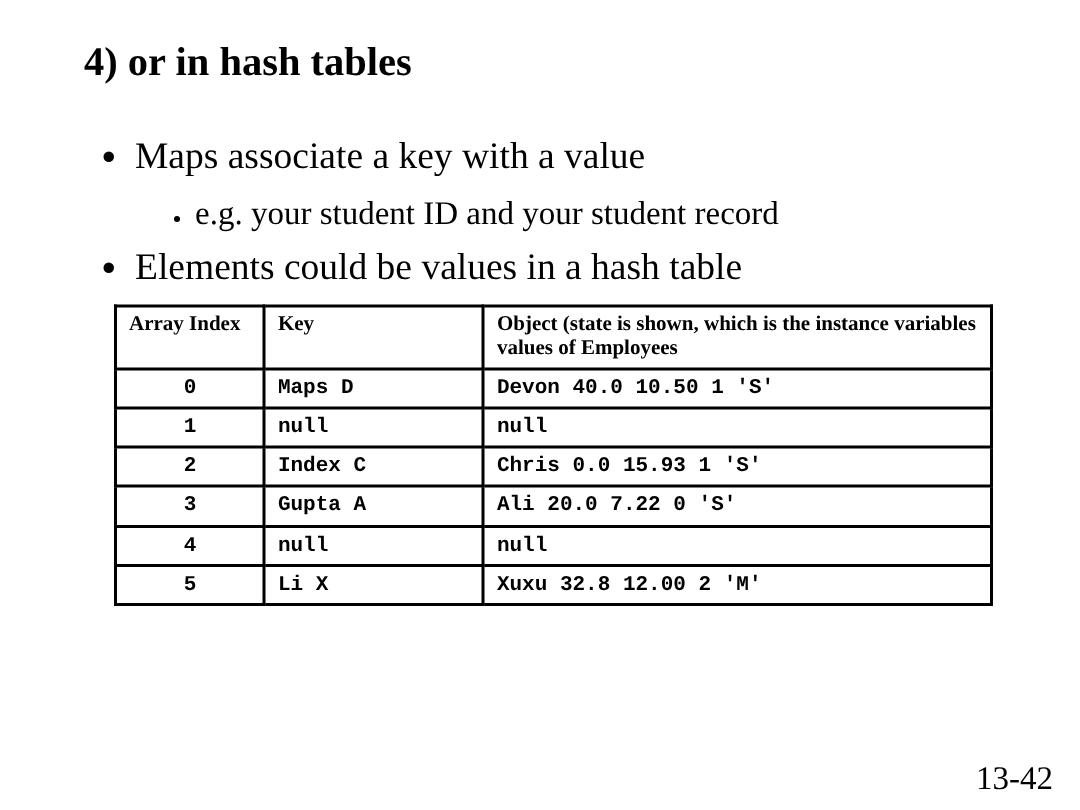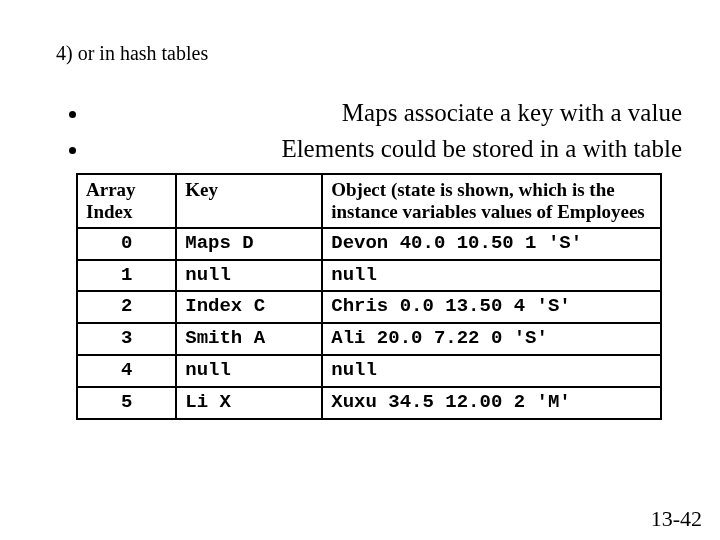--- a/index.html
+++ b/index.html
@@ -10,30 +10,29 @@
     height: 540px;
     background: #fff;
     font-family: "Times New Roman", Times, serif;
     color: #000;
     position: relative;
   }
   .slide {
     padding: 26px 38px 0 56px;
   }
   .title {
-    font-size: 20px;
-    margin: 16px 0 34px 0;
-    font-weight: normal;
+    font-size: 27px;
+    margin: 0 0 34px 0;
+    font-weight: bold;
   }
   ul.lvl1 {
     margin: 0 0 0 0;
     padding-left: 34px;
     list-style: disc;
     font-size: 25px;
-    text-align: right;
   }
   ul.lvl1 > li { margin-bottom: 8px; }
   ul.lvl2 {
     margin: 10px 0 10px 0;
     padding-left: 40px;
     list-style: disc;
     font-size: 22px;
   }
   ul.lvl2 > li::marker { font-size: 14px; }
   .table-wrap {
@@ -43,21 +42,21 @@
     width: 100%;
     border-collapse: collapse;
     border: 2.5px solid #000;
     table-layout: fixed;
   }
   th, td {
     border: 2.5px solid #000;
     padding: 4px 8px 4px 8px;
     text-align: left;
     vertical-align: top;
-    font-size: 19px;
+    font-size: 14px;
     line-height: 1.15;
   }
   th {
     font-family: "Times New Roman", Times, serif;
     font-weight: bold;
   }
   col.idx { width: 17%; }
   col.key { width: 25%; }
   col.obj { width: 58%; }
   td.mono, th.mono-h {
@@ -75,23 +74,28 @@
 </head>
 <body>
 
 <div class="slide">
 
   <h1 class="title">4) or in hash tables</h1>
 
   <ul class="lvl1">
     <li>
       <span>Maps associate a key with a value</span>
+      <ul class="lvl2">
+        <li>
+          <span>e.g. your student ID and your student record</span>
+        </li>
+      </ul>
     </li>
     <li>
-      <span>Elements could be stored in a with table</span>
+      <span>Elements could be values in a hash table</span>
     </li>
   </ul>
 
   <div class="table-wrap">
     <table>
       <colgroup>
         <col class="idx">
           <col class="key">
           <col class="obj">
       </colgroup>
@@ -109,36 +113,36 @@
           <td class="mono">Devon 40.0 10.50 1 'S'</td>
         </tr>
         <tr>
           <td class="mono idx">1</td>
           <td class="mono">null</td>
           <td class="mono">null</td>
         </tr>
         <tr>
           <td class="mono idx">2</td>
           <td class="mono">Index C</td>
-          <td class="mono">Chris 0.0 13.50 4 'S'</td>
+          <td class="mono">Chris 0.0 15.93 1 'S'</td>
         </tr>
         <tr>
           <td class="mono idx">3</td>
-          <td class="mono">Smith A</td>
+          <td class="mono">Gupta A</td>
           <td class="mono">Ali 20.0 7.22 0 'S'</td>
         </tr>
         <tr>
           <td class="mono idx">4</td>
           <td class="mono">null</td>
           <td class="mono">null</td>
         </tr>
         <tr>
           <td class="mono idx">5</td>
           <td class="mono">Li X</td>
-          <td class="mono">Xuxu 34.5 12.00 2 'M'</td>
+          <td class="mono">Xuxu 32.8 12.00 2 'M'</td>
         </tr>
       </tbody>
     </table>
   </div>
 
 </div>
 
 <div class="footer">13-42</div>
 
 </body></html>

